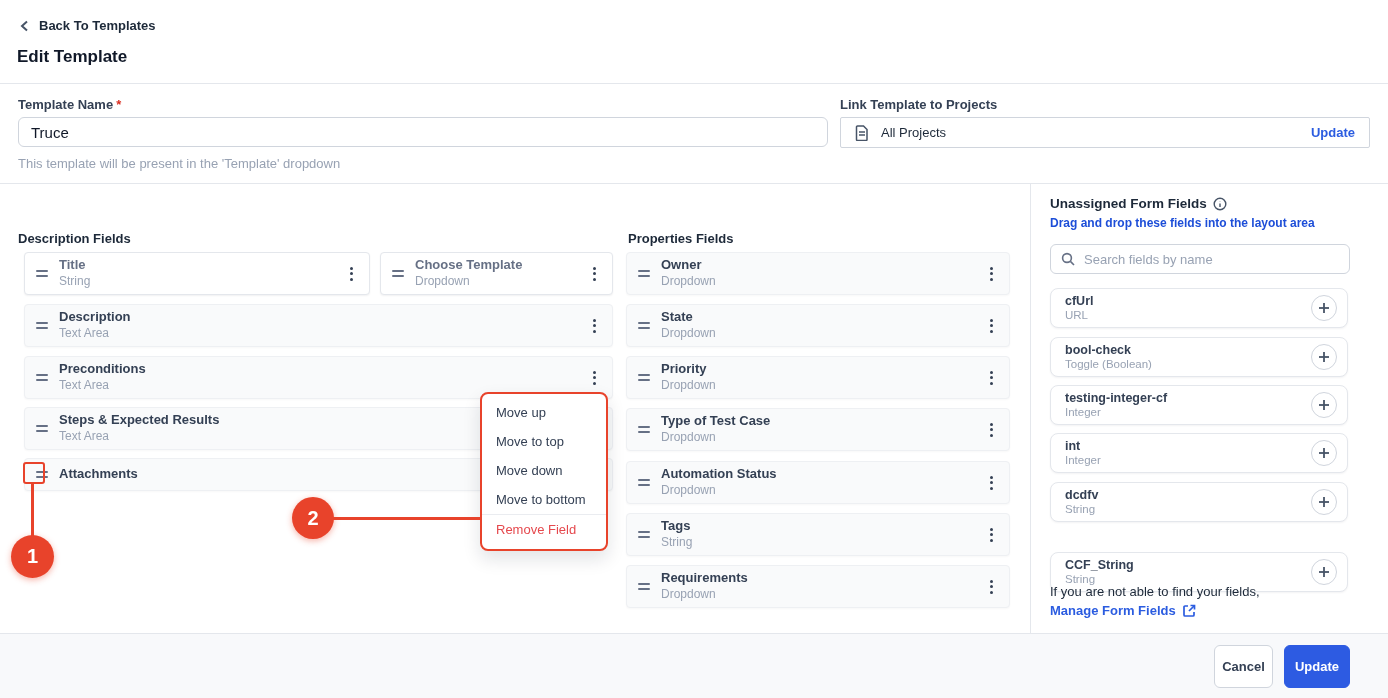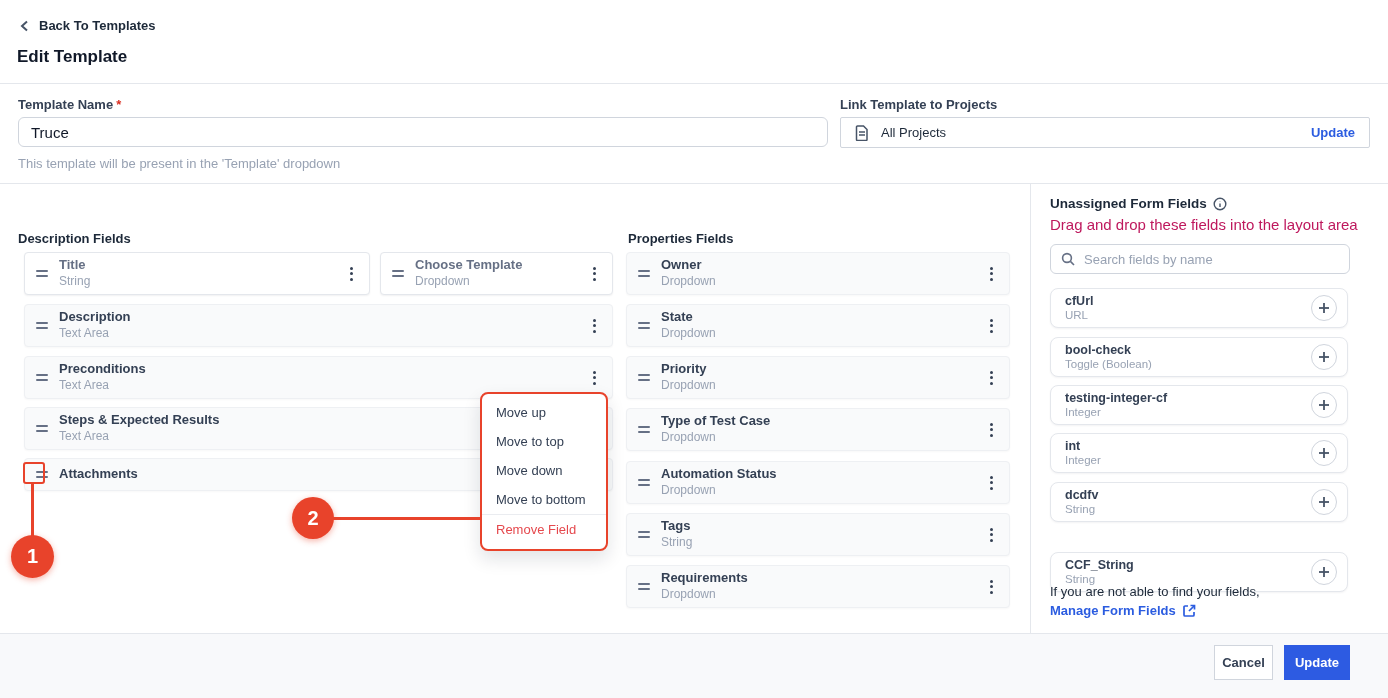--- a/index.html
+++ b/index.html
@@ -55,39 +55,39 @@
   .ann-circle { width:43px; height:43px; border-radius:50%; background:#e8432b; color:#fff; font-size:20px; font-weight:700;
                 display:flex; align-items:center; justify-content:center; box-shadow:0 2px 6px rgba(232,67,43,.4); }
   .ann-c1 { left:11px; top:535px; }
   .ann-c2 { left:292px; top:497px; width:42px; height:42px; }
   .ann-hline { left:332px; top:517px; width:148px; height:3px; background:#e8432b; }
 
   
   .sb-title-row { position:absolute; left:1050px; top:196px; display:flex; align-items:center; gap:6px; }
   .sb-title { font-size:13.5px; font-weight:700; color:#1d2939; }
   .info-ic { width:14px; height:14px; stroke:#475467; stroke-width:1.4; fill:none; }
-  .sb-sub { position:absolute; left:1050px; top:216px; font-size:15px; color:#be185d; }
+  .sb-sub { position:absolute; left:1050px; top:216px; font-size:12px; color:#1d4ed8;font-weight:bold; }
   .sb-search { position:absolute; left:1050px; top:244px; width:300px; height:30px; border:1px solid #d0d5dd; border-radius:6px; background:#fff; display:flex; align-items:center; padding:0 10px; gap:9px; }
   .sb-search svg { width:14px; height:14px; stroke:#667085; stroke-width:1.6; fill:none; flex:0 0 auto; }
   .sb-search input { border:0; outline:none; flex:1; font-size:13px; font-family:inherit; color:#101828; background:transparent; }
   .sb-search input::placeholder { color:#98a2b3; }
   .sb-card { position:absolute; left:1050px; width:298px; height:40px; background:#fff; border:1px solid #e4e7ec; border-radius:8px;
              box-shadow:0 1px 2px rgba(16,24,40,.05); display:flex; align-items:center; padding:0 10px 0 14px; }
   .sb-card .ftext { gap:1px; }
   .sb-card .fname { font-size:12.5px; }
   .sb-card .ftype { font-size:11.5px; }
   .plus-btn { width:26px; height:26px; border-radius:50%; border:1px solid #d0d5dd; background:#fff; display:flex; align-items:center; justify-content:center; cursor:pointer; flex:0 0 auto; }
   .plus-btn svg { width:12px; height:12px; stroke:#475467; stroke-width:1.8; fill:none; }
   .sb-note { position:absolute; left:1050px; top:584px; font-size:13px; color:#1d2939; }
   .sb-link-row { position:absolute; left:1050px; top:603px; display:flex; align-items:center; gap:7px; cursor:pointer; }
   .ext-ic { width:13px; height:13px; stroke:#2b5ce0; stroke-width:1.7; fill:none; }
 
   
   .footer { position:absolute; left:0; top:633px; width:1388px; height:65px; background:#f8f9fb; border-top:1px solid #e4e7ec; }
-  .btn { position:absolute; top:645px; height:35px; border-radius:0; font-size:13px; font-weight:600; font-family:inherit; cursor:pointer; display:flex; align-items:center; justify-content:center; }
+  .btn { position:absolute; top:645px; height:43px; border-radius:6px; font-size:13px; font-weight:600; font-family:inherit; cursor:pointer; display:flex; align-items:center; justify-content:center; }
   .btn-cancel { right:115px; width:59px; background:#fff; border:1px solid #d0d5dd; color:#344054; }
   .btn-update { right:38px; width:66px; background:#2d5be2; border:1px solid #2d5be2; color:#fff; }
 </style>
 </head>
 <body>
 
 <div class="page">
 
   <div class="back-link">
     <svg class="chev" viewBox="0 0 12 12">

